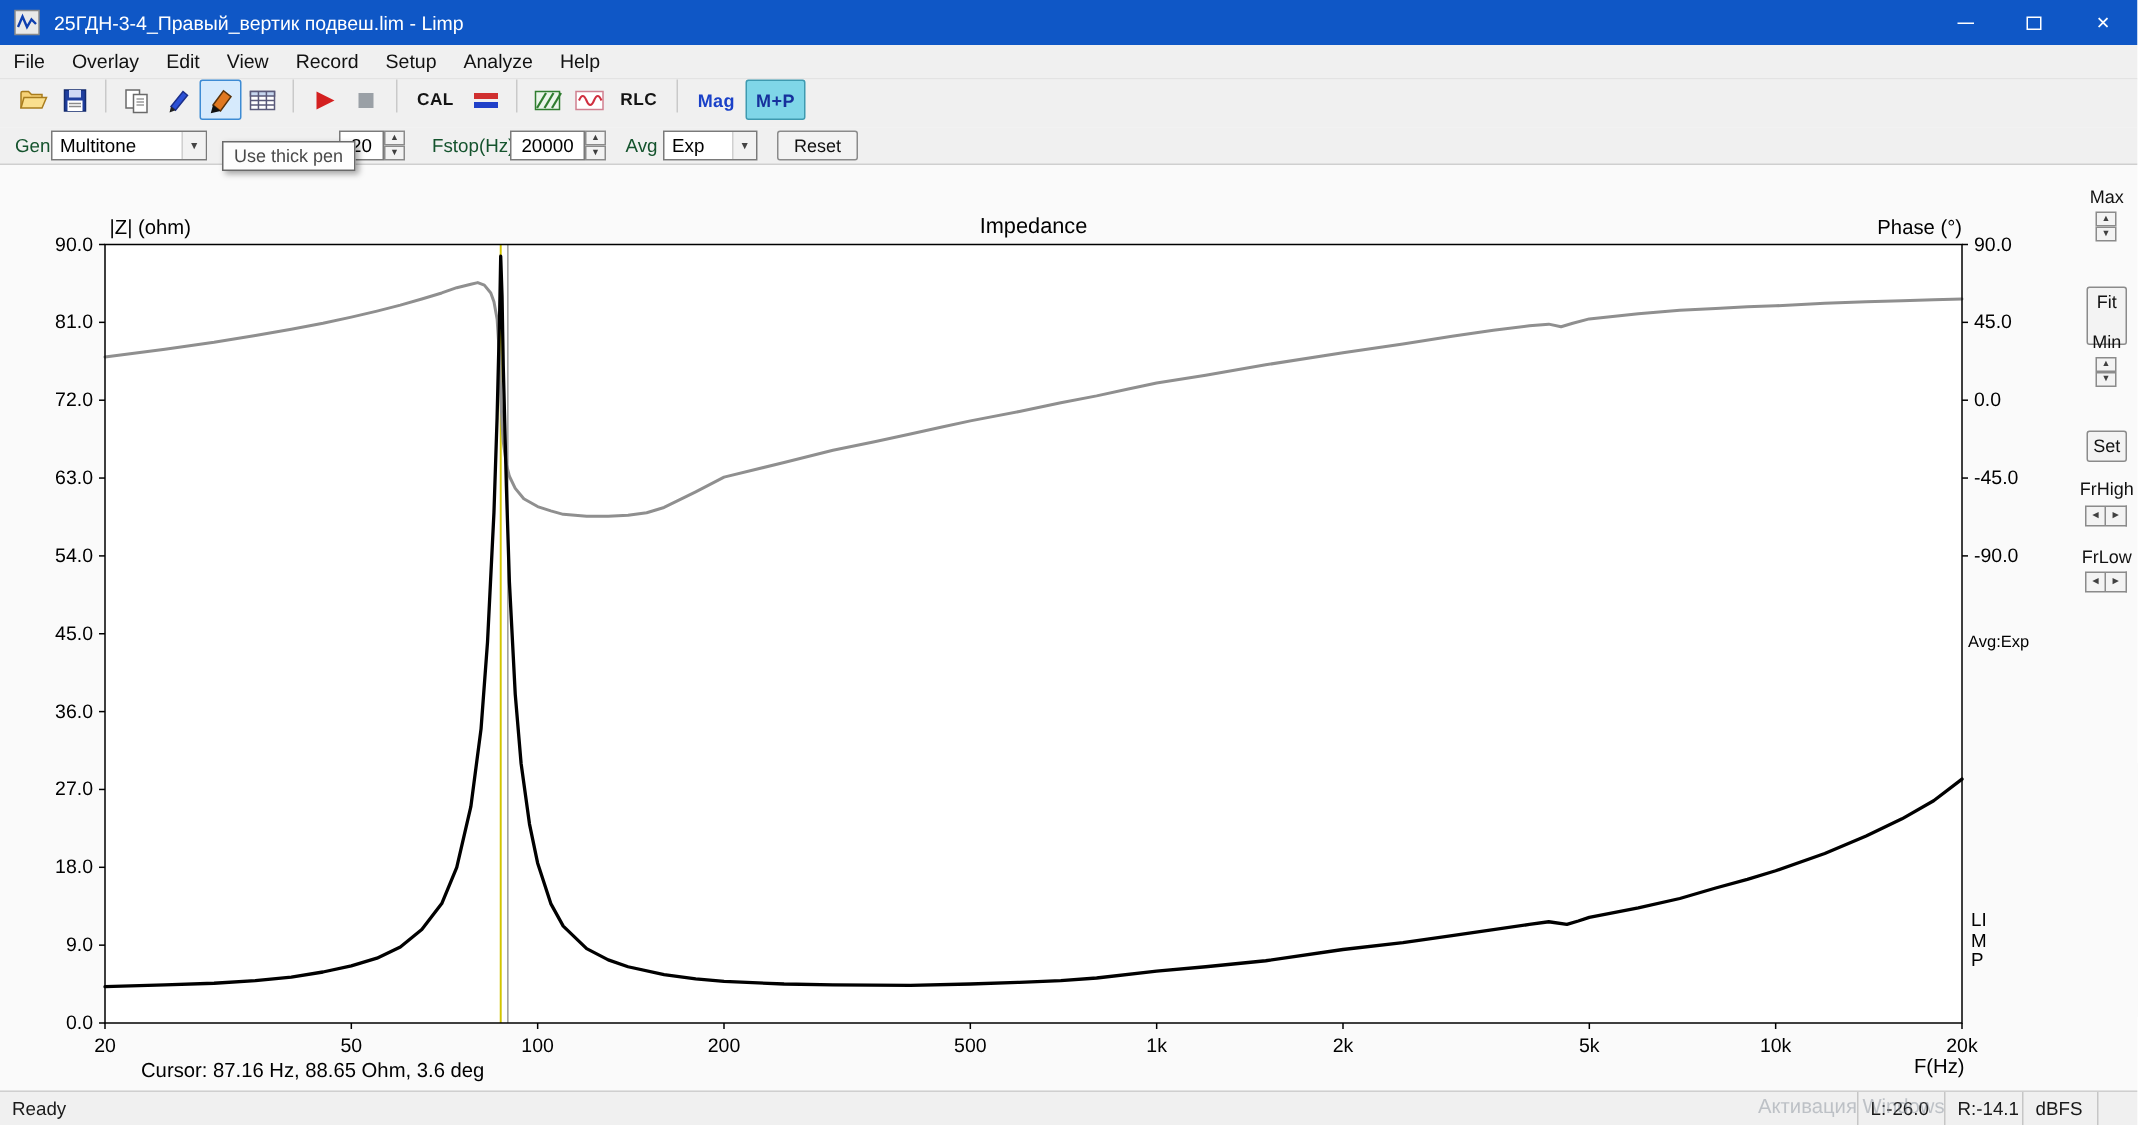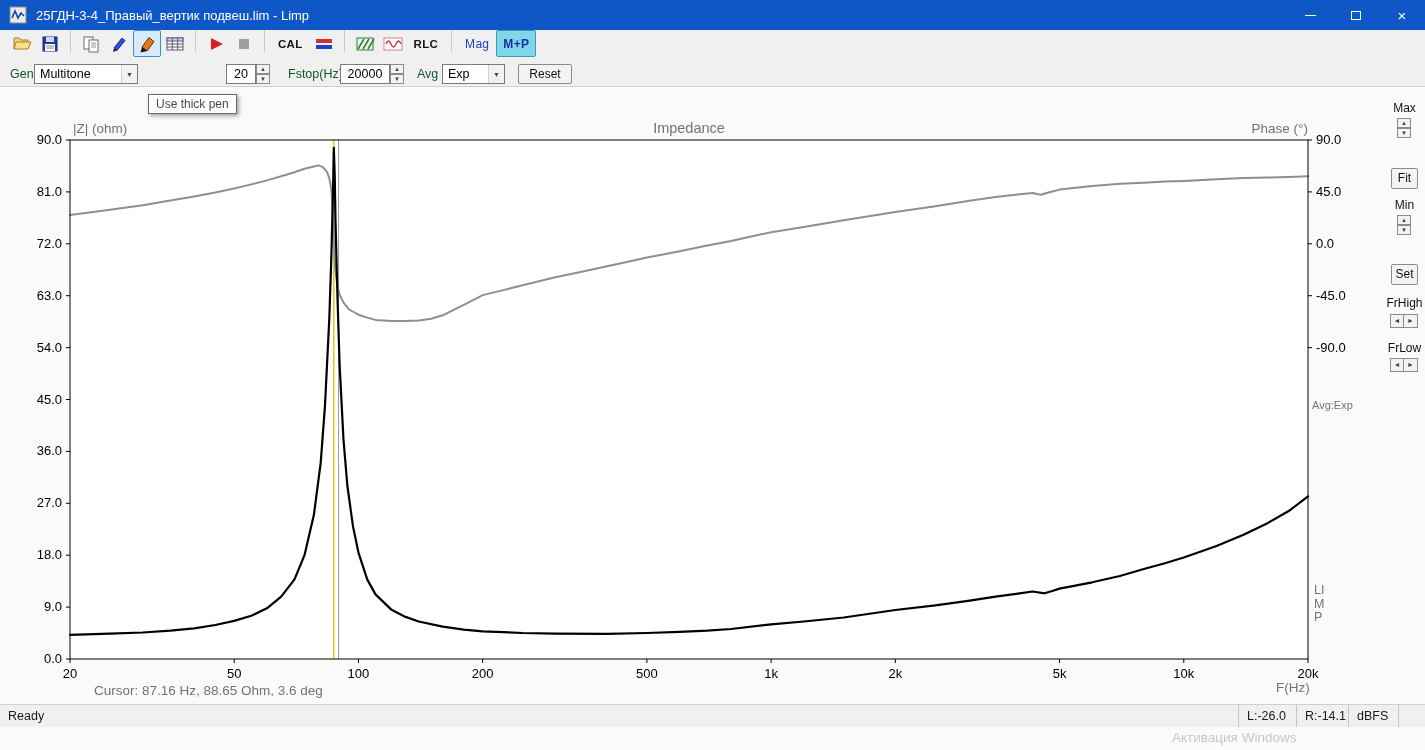--- a/index.html
+++ b/index.html
@@ -18,21 +18,21 @@
 
   
   .menubar { height:23px; background:#f0f0f0; display:flex; align-items:stretch; font-size:13px; border-bottom:1px solid #e3e3e3; }
   .menu-item { padding:0 9px; line-height:22px; color:#111; }
 
   
   .toolbar { height:32px; background:#f0f0f0; display:flex; padding-left:8px; }
   .tbtn { width:28px; height:27px; display:flex; align-items:center; justify-content:center; border:1px solid transparent; border-radius:2px; }
   .tbtn.text { width:auto; padding:0 6px; font-size:11.5px; font-weight:600; color:#141414; letter-spacing:0.3px; }
   .tbtn.selected { background:#d6eafc; border-color:#3d8bd4; }
-  .tbtn.mag { color:#1a41c8; font-size:12px; font-weight:normal; }
+  .tbtn.mag { color:#1a41c8; font-size:12px; font-weight:bold; }
   .tbtn.mp  { color:#16309c; font-size:12px; font-weight:bold; background:#7fd6e8; border-color:#3e9ab0; }
   .tsep { width:1px; height:22px; background:#c9c9c9; margin:0 6px; }
 
   
   .controls { position:relative; height:25px; background:#f0f0f0; border-bottom:1px solid #cfcfcf; font-size:12.5px; }
   .controls .lbl { position:absolute; top:5px; color:#14532d; }
   .combo { position:absolute; top:2px; height:20px; background:#fff; border:1px solid #7a7a7a; display:flex; align-items:center; }
   .combo .val { flex:1; padding-left:5px; font-size:12.5px; overflow:hidden; white-space:nowrap; }
   .combo .dd { width:16px; text-align:center; font-size:7px; color:#444; border-left:1px solid #d0d0d0; align-self:stretch; display:flex; align-items:center; justify-content:center; background:#f2f2f2; }
   .spin-edit { position:absolute; top:2px; height:20px; background:#fff; border:1px solid #7a7a7a; font-size:12.5px; text-align:center; font-family:inherit; }
@@ -40,21 +40,21 @@
   .vspin .sb { width:14px; height:10px; border:1px solid #8b8b8b; background:#f3f3f3; font-size:6px; line-height:8px; text-align:center; color:#404040; }
   .btn { position:absolute; border:1px solid #8b8b8b; background:#f3f3f3; border-radius:2px; font-size:12px; text-align:center; color:#111; }
 
   
   .tooltip { position:absolute; left:148px; top:94px; z-index:40; background:#fdfdfd; border:1px solid #6a6a6a; color:#4a4a4a; font-size:12px; padding:2px 7px; white-space:nowrap; box-shadow:2px 2px 4px rgba(0,0,0,0.35); }
 
   
   .main { position:relative; width:1425px; height:617px; background:#fafafa; }
   #chart-svg { position:absolute; left:0; top:0; }
   #chart-svg text { font-family:"Liberation Sans","DejaVu Sans",sans-serif; font-size:13px; fill:#000; }
-  .chart-label { position:absolute; color:#737373; pointer-events:none; }
+  .chart-label { position:absolute; color:#000000; pointer-events:none; }
   .chart-title { left:70px; top:33px; width:1238px; text-align:center; font-size:14.5px; }
   .z-label { left:73px; top:34px; font-size:13.5px; }
   .phase-label { right:117px; top:34px; font-size:13.5px; }
   .fhz-label { left:1276px; top:593px; font-size:13.5px; }
   .avg-ind { left:1312px; top:312px; font-size:11px; }
   .limp-logo { left:1314px; top:497px; width:11px; font-size:12.5px; line-height:13.5px; word-break:break-all; }
   .cursor-readout { left:74px; top:596px; font-size:13.5px;margin-left:20px; }
 
   
   .rpanel { position:absolute; left:1384px; top:0; width:41px; height:100%; }
@@ -87,20 +87,30 @@
         </div>
       <div class="win-btn">
           <span class="glyph-max"></span>
         </div>
       <div class="win-btn">
           <span>×</span>
         </div>
     </div>
   </div>
 
+  <div class="menubar">
+    <span class="menu-item">File</span>
+    <span class="menu-item">Overlay</span>
+    <span class="menu-item">Edit</span>
+    <span class="menu-item">View</span>
+    <span class="menu-item">Record</span>
+    <span class="menu-item">Setup</span>
+    <span class="menu-item">Analyze</span>
+    <span class="menu-item">Help</span>
+  </div>
 
   <div class="toolbar">
     <div class="tbtn">
       <svg width="20" height="20" viewBox="0 0 20 20">
         <path d="M2 15 L2 5 Q2 4 3 4 L7 4 L9 6 L16 6 L16 8" fill="#f7d277" stroke="#a97d1e"></path>
         <path d="M4 8 L19 8 L16 15 L2 15 Z" fill="#fadf8e" stroke="#a97d1e"></path>
       </svg>
     </div>
     <div class="tbtn">
       <svg width="20" height="20" viewBox="0 0 20 20">
@@ -279,21 +289,21 @@
     <div class="chart-label avg-ind">Avg:Exp</div>
     <div class="chart-label limp-logo">LIMP</div>
     <div class="chart-label cursor-readout">Cursor: 87.16 Hz, 88.65 Ohm, 3.6 deg</div>
 
     <div class="rpanel">
       <div class="plbl" style="top:14px;">Max</div>
       <div class="vspin" style="top:31px;">
         <div class="sb">▲</div>
         <div class="sb">▼</div>
       </div>
-      <div class="btn" style="left:7px; top:81px; width:27px; height:21px; line-height:19px;">Fit</div>
+      <div class="btn" style="left:7px; top:81px; width:27px; height:39px; line-height:19px;">Fit</div>
       <div class="plbl" style="top:111px;">Min</div>
       <div class="vspin" style="top:128px;">
         <div class="sb">▲</div>
         <div class="sb">▼</div>
       </div>
       <div class="btn" style="left:7px; top:177px; width:27px; height:21px; line-height:19px;">Set</div>
       <div class="plbl" style="top:209px;">FrHigh</div>
       <div class="hpair" style="top:227px;">
         <div class="sb">◄</div>
         <div class="sb">►</div>

